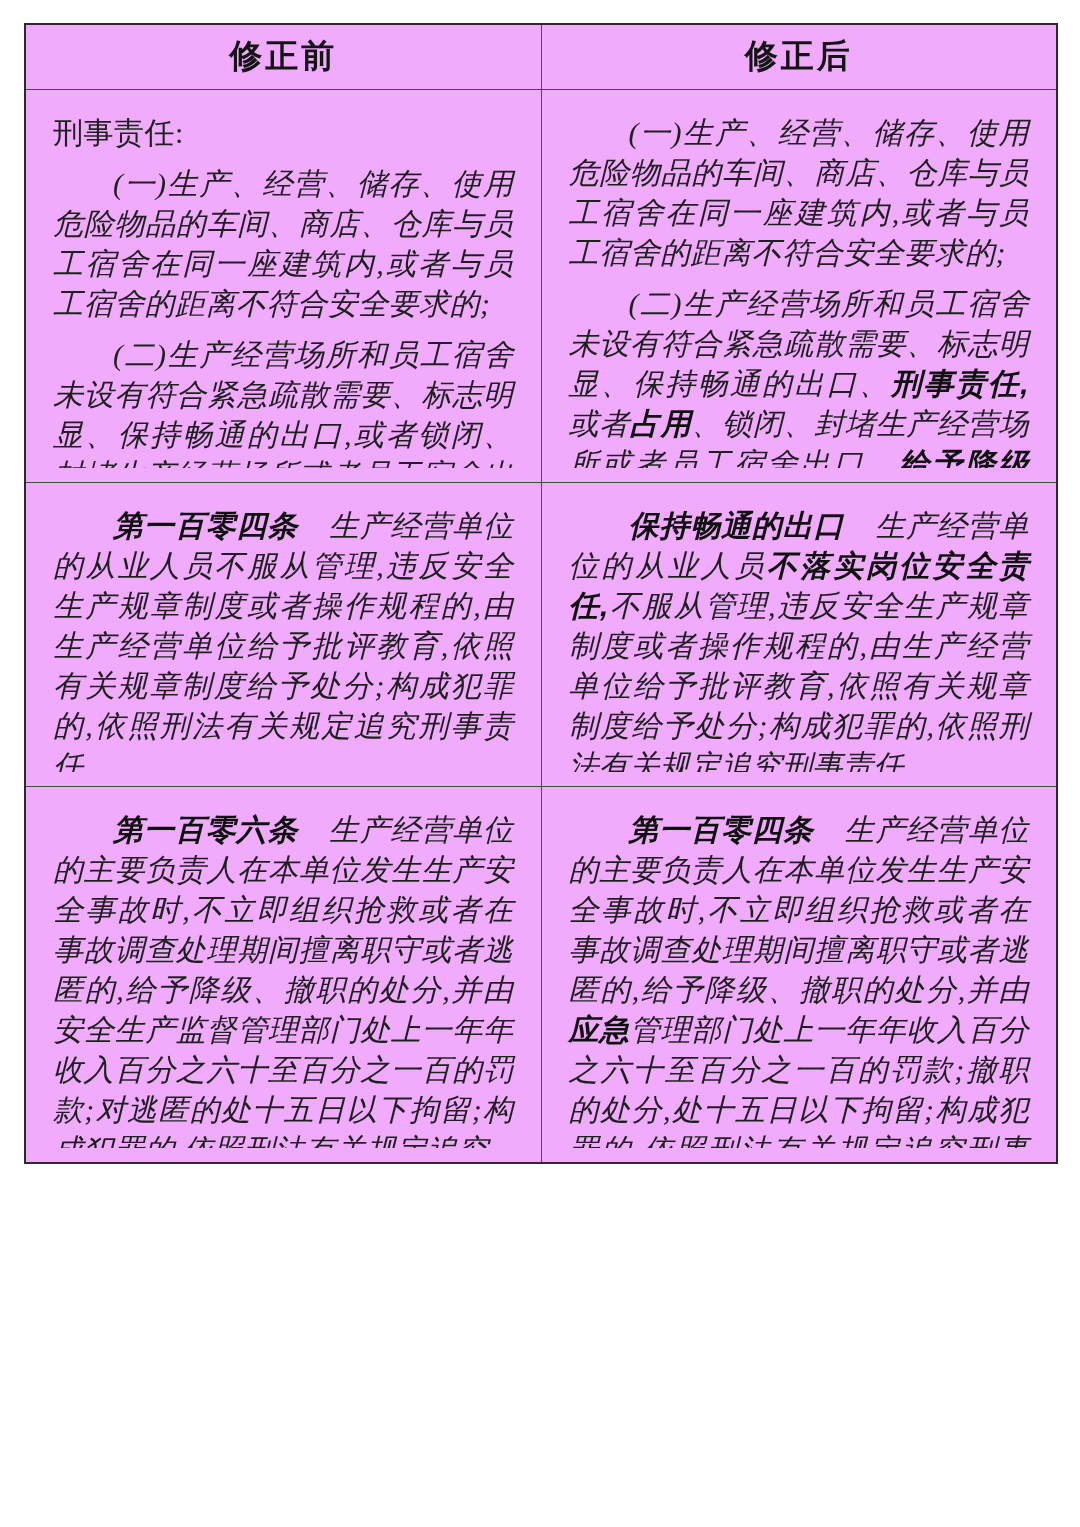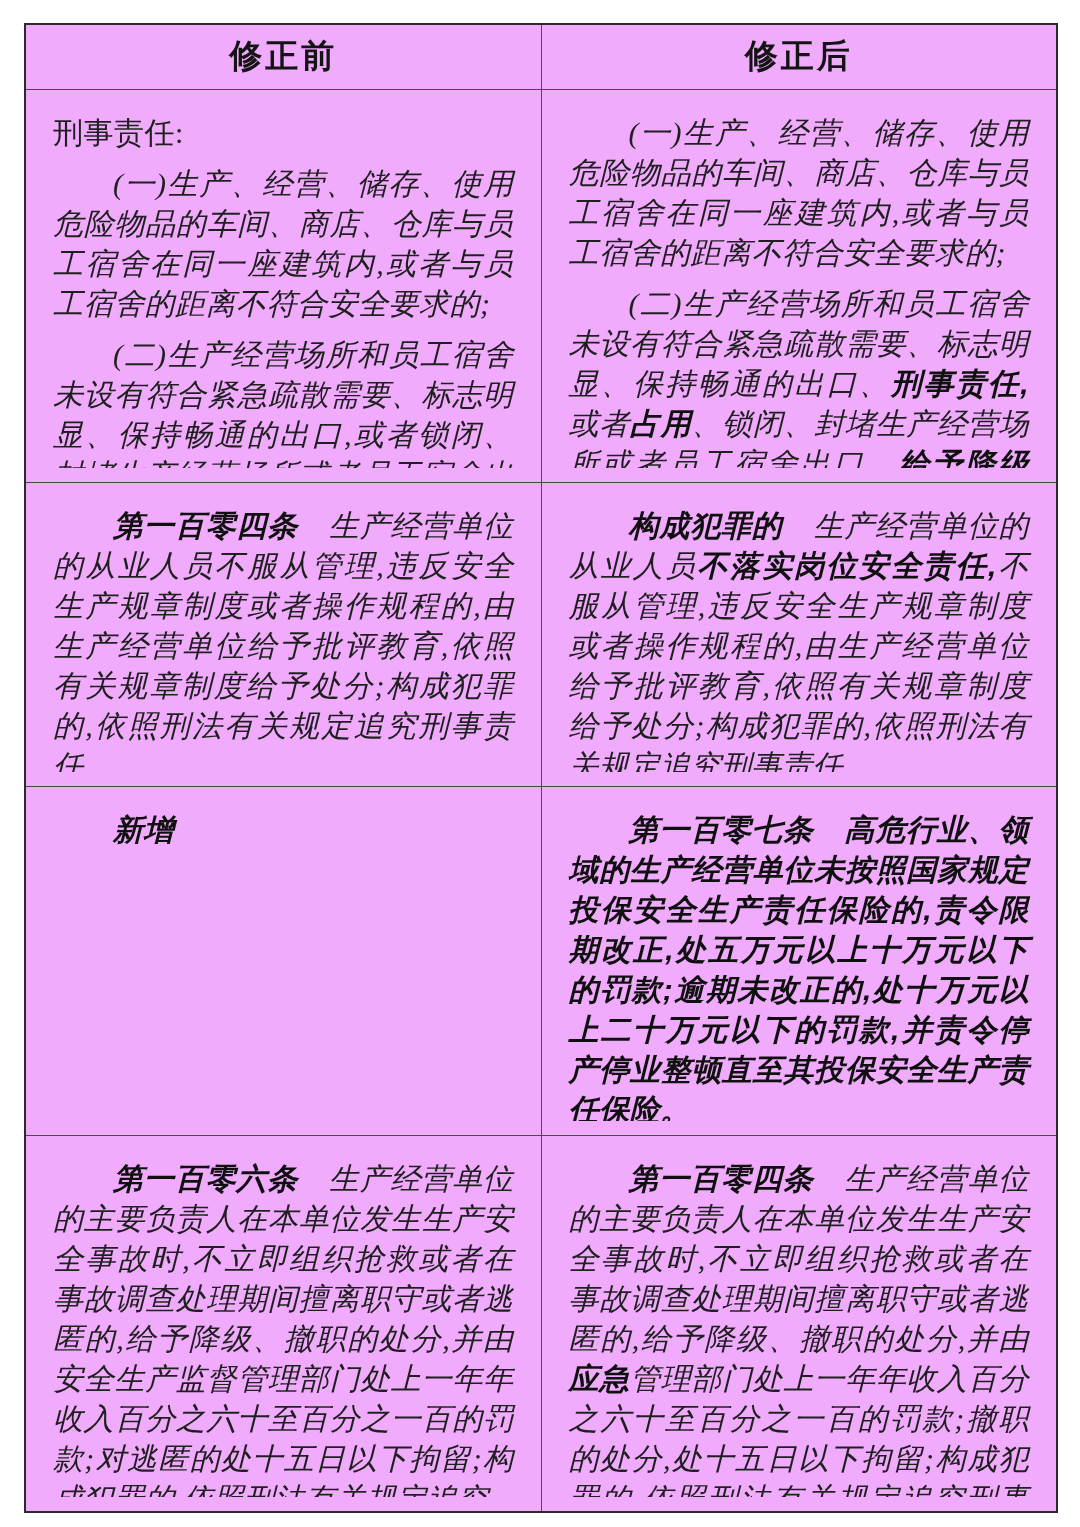--- a/index.html
+++ b/index.html
@@ -105,33 +105,21 @@
           </td>
       </tr>
       <tr class="r2">
         <td>
             <div class="cellbox">
               <p class="para indent"><span class="em">第一百零四条</span><span class="norm">　生产经营单位的从业人员不服从管理,违反安全生产规章制度或者操作规程的,由生产经营单位给予批评教育,依照有关规章制度给予处分;构成犯罪的,依照刑法有关规定追究刑事责任。</span></p>
             </div>
           </td>
         <td>
             <div class="cellbox">
-              <p class="para indent"><span class="em">构成犯罪的</span><span class="norm">　生产经营单位的从业人员</span><span class="em">不落实岗位安全责任,</span><span class="norm">不服从管理,违反安全生产规章制度或者操作规程的,由生产经营单位给予批评教育,依照有关规章制度给予处分;构成犯罪的,依照刑法有关规定追究刑事责任。</span></p>
-            </div>
-          </td>
-      </tr>
-      <tr class="r3">
-        <td>
-            <div class="cellbox">
-              <p class="para indent"><span class="em">新增</span></p>
-            </div>
-          </td>
-        <td>
-            <div class="cellbox">
-              <p class="para indent"><span class="em">第一百零七条　高危行业、领域的生产经营单位未按照国家规定投保安全生产责任保险的,责令限期改正,处五万元以上十万元以下的罚款;逾期未改正的,处十万元以上二十万元以下的罚款,并责令停产停业整顿直至其投保安全生产责任保险。</span></p>
+              <p class="para indent"><span class="em">保持畅通的出口</span><span class="norm">　生产经营单位的从业人员</span><span class="em">不落实岗位安全责任,</span><span class="norm">不服从管理,违反安全生产规章制度或者操作规程的,由生产经营单位给予批评教育,依照有关规章制度给予处分;构成犯罪的,依照刑法有关规定追究刑事责任。</span></p>
             </div>
           </td>
       </tr>
       <tr class="r4">
         <td>
             <div class="cellbox">
               <p class="para indent"><span class="em">第一百零六条</span><span class="norm">　生产经营单位的主要负责人在本单位发生生产安全事故时,不立即组织抢救或者在事故调查处理期间擅离职守或者逃匿的,给予降级、撤职的处分,并由安全生产监督管理部门处上一年年收入百分之六十至百分之一百的罚款;对逃匿的处十五日以下拘留;构成犯罪的,依照刑法有关规定追究</span></p>
             </div>
           </td>
         <td>

